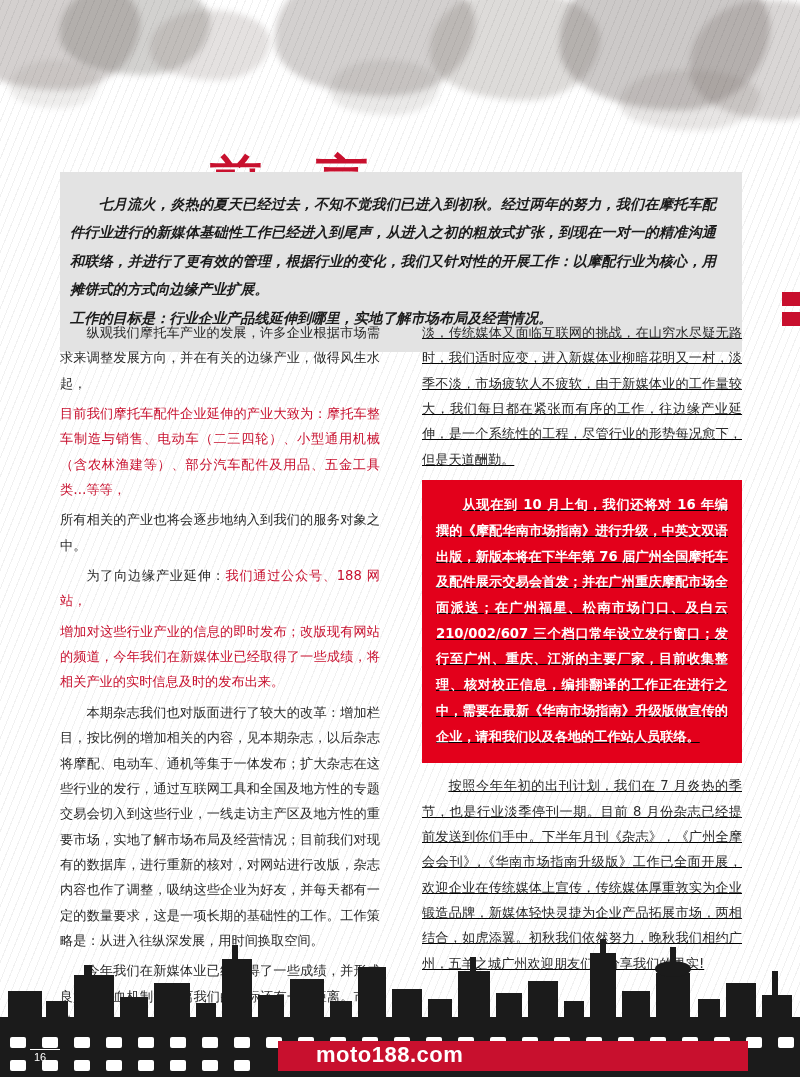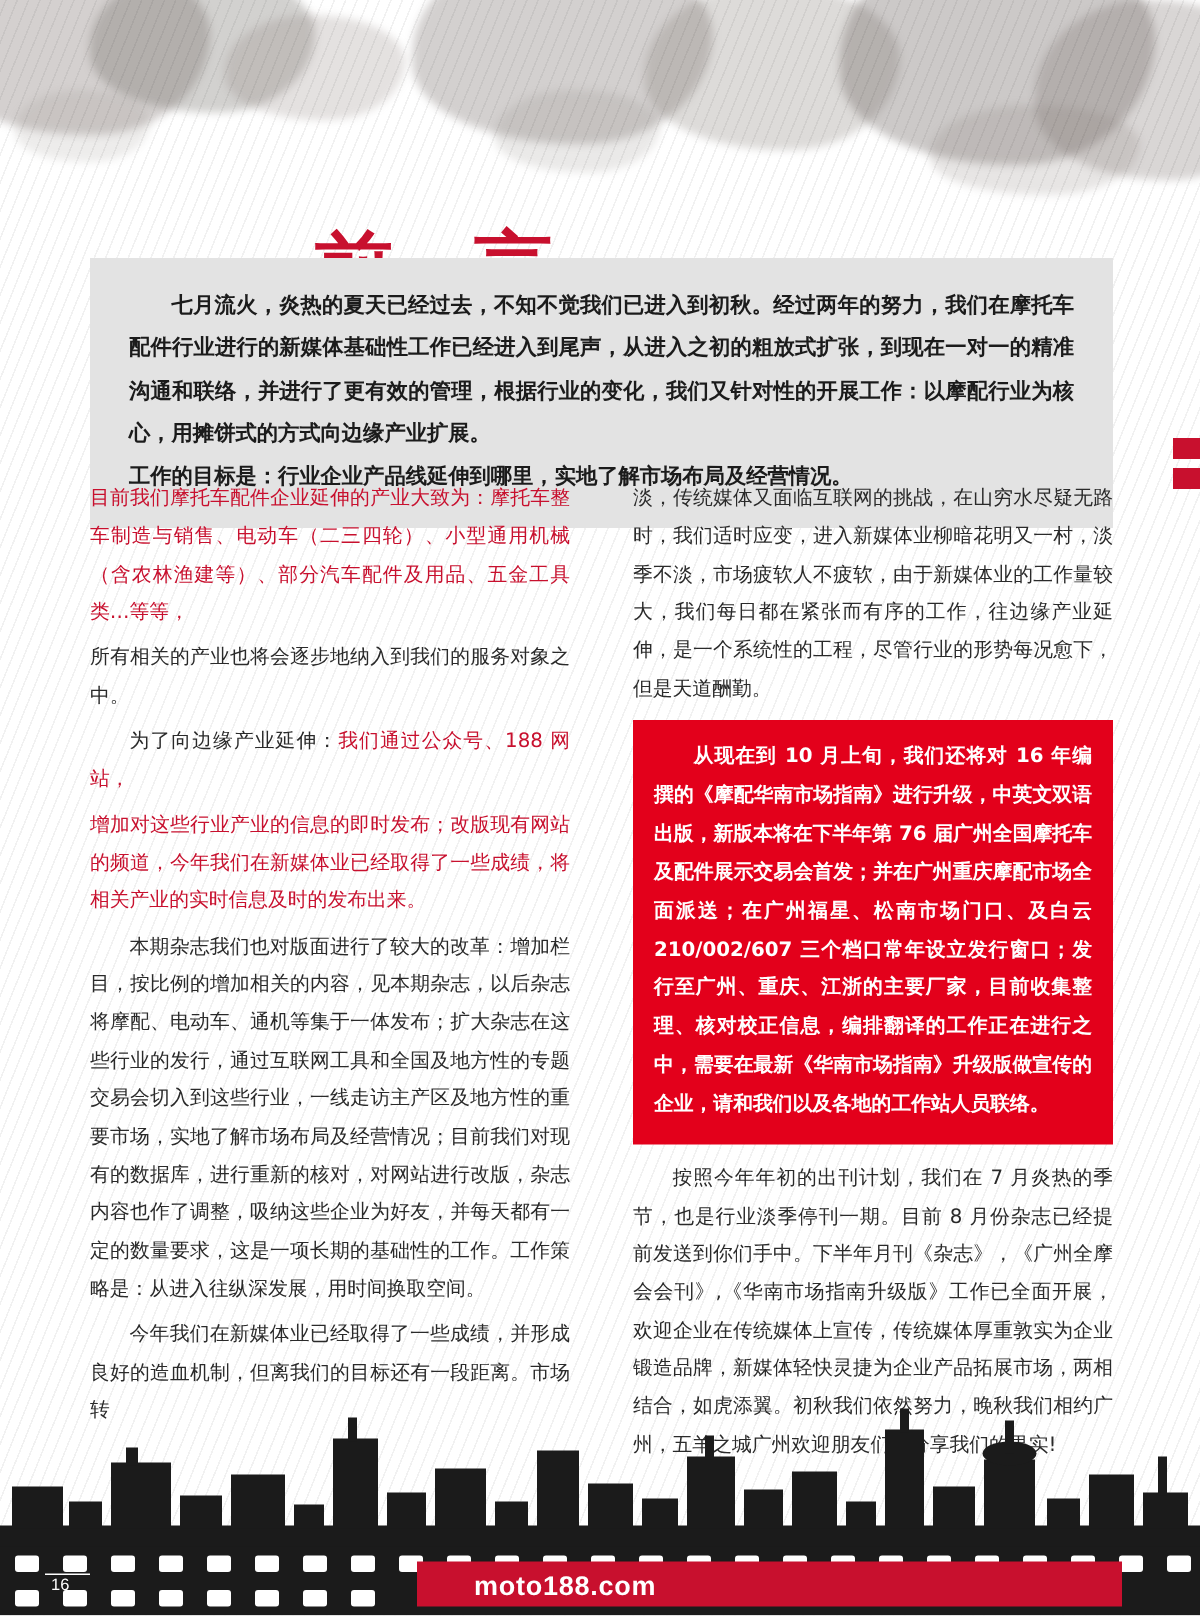--- a/index.html
+++ b/index.html
@@ -88,22 +88,23 @@
     height: 1px;
     background: #b9b9b9;
   }
 
   
   .lead {
     position: absolute;
     left: 60px; top: 172px;
     width: 682px;
     background: #e3e3e3;
-    padding: 18px 26px 20px 26px;
+    padding: 18px 26px 20px 10px;
     box-sizing: border-box;
+    font-style: italic;
   }
   .lead p {
     margin: 0;
     font-size: 14.2px;
     font-weight: bold;
     line-height: 2.0;
     color: #1b1b1b;
     text-align: justify;
     text-indent: 2em;
     font-family: "DejaVu Sans", "Liberation Sans", sans-serif;
@@ -125,21 +126,21 @@
     left: 60px; top: 320px;
     width: 682px;
     height: 620px;
   }
   .col {
     position: absolute;
     top: 0;
     width: 320px;
   }
   .col-left { left: 0; }
-  .col-right { left: 362px; }
+  .col-right { left: 362px; text-decoration: underline; }
   .col p {
     margin: 0 0 5px 0;
     font-size: 13.2px;
     line-height: 1.92;
     color: #2a2a2a;
     text-align: justify;
     text-indent: 2em;
     font-family: "DejaVu Sans", "Liberation Sans", sans-serif;
   }
   .col p.red {
@@ -197,21 +198,21 @@
     position: absolute;
     left: 278px; bottom: 6px;
     width: 470px;
     height: 30px;
     background: #c8102e;
   }
   .footer-url {
     position: absolute;
     left: 316px; bottom: 9px;
     font-family: "Liberation Sans", sans-serif;
-    font-size: 18px;
+    font-size: 22px;
     font-weight: bold;
     color: #ffffff;
     letter-spacing: 0.5px;
   }
   .page-num {
     position: absolute;
     left: 34px; bottom: 14px;
     font-family: "Liberation Sans", sans-serif;
     font-size: 11px;
     color: #ffffff;
@@ -256,20 +257,21 @@
     <p>七月流火，炎热的夏天已经过去，不知不觉我们已进入到初秋。经过两年的努力，我们在摩托车配件行业进行的新媒体基础性工作已经进入到尾声，从进入之初的粗放式扩张，到现在一对一的精准沟通和联络，并进行了更有效的管理，根据行业的变化，我们又针对性的开展工作：以摩配行业为核心，用摊饼式的方式向边缘产业扩展。</p>
     <p class="no-indent">工作的目标是：行业企业产品线延伸到哪里，实地了解市场布局及经营情况。</p>
   </div>
 
   <div class="edge-mark" style="top:292px;"></div>
   <div class="edge-mark" style="top:312px;"></div>
 
   <div class="cols">
 
     <div class="col col-left">
+      <p>纵观我们摩托车产业的发展，许多企业根据市场需求来调整发展方向，并在有关的边缘产业，做得风生水起，</p>
       <p class="red">目前我们摩托车配件企业延伸的产业大致为：摩托车整车制造与销售、电动车（二三四轮）、小型通用机械（含农林渔建等）、部分汽车配件及用品、五金工具类…等等，</p>
       <p class="cont">所有相关的产业也将会逐步地纳入到我们的服务对象之中。</p>
       <p><span>为了向边缘产业延伸：</span><span style="color:#c8102e">我们通过公众号、188 网站，</span></p>
       <p class="red">增加对这些行业产业的信息的即时发布；改版现有网站的频道，今年我们在新媒体业已经取得了一些成绩，将相关产业的实时信息及时的发布出来。</p>
       <p>本期杂志我们也对版面进行了较大的改革：增加栏目，按比例的增加相关的内容，见本期杂志，以后杂志将摩配、电动车、通机等集于一体发布；扩大杂志在这些行业的发行，通过互联网工具和全国及地方性的专题交易会切入到这些行业，一线走访主产区及地方性的重要市场，实地了解市场布局及经营情况；目前我们对现有的数据库，进行重新的核对，对网站进行改版，杂志内容也作了调整，吸纳这些企业为好友，并每天都有一定的数量要求，这是一项长期的基础性的工作。工作策略是：从进入往纵深发展，用时间换取空间。</p>
       <p>今年我们在新媒体业已经取得了一些成绩，并形成良好的造血机制，但离我们的目标还有一段距离。市场转</p>
     </div>
 
     <div class="col col-right">
       <p class="cont">淡，传统媒体又面临互联网的挑战，在山穷水尽疑无路时，我们适时应变，进入新媒体业柳暗花明又一村，淡季不淡，市场疲软人不疲软，由于新媒体业的工作量较大，我们每日都在紧张而有序的工作，往边缘产业延伸，是一个系统性的工程，尽管行业的形势每况愈下，但是天道酬勤。</p>

